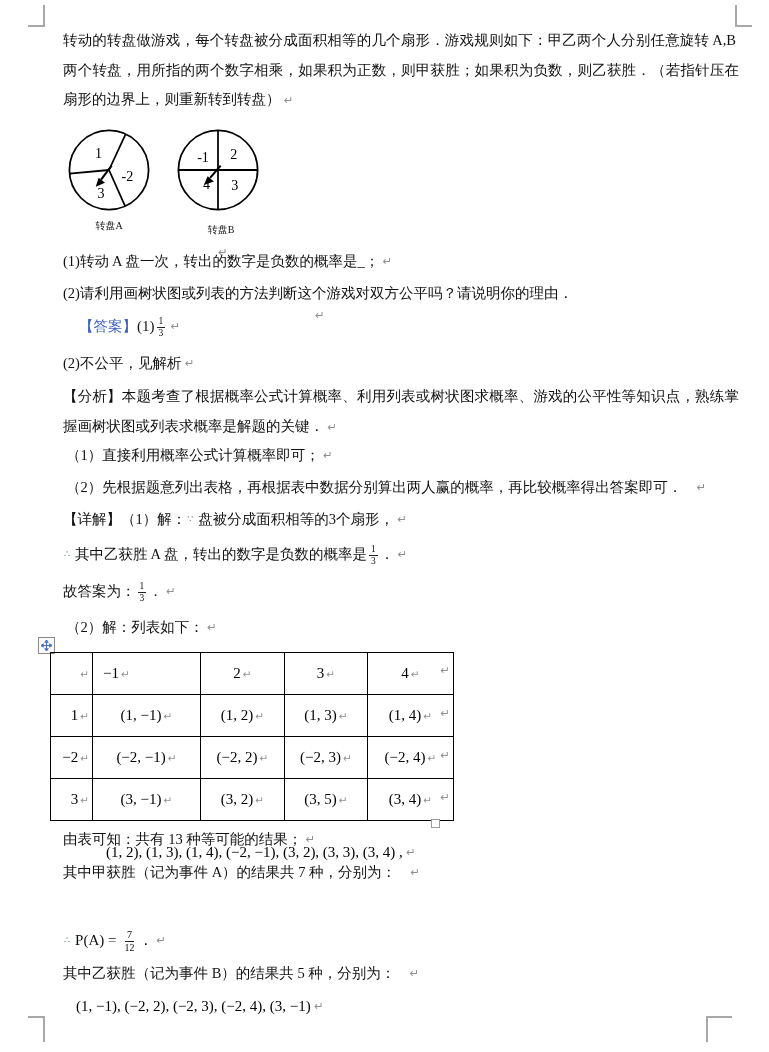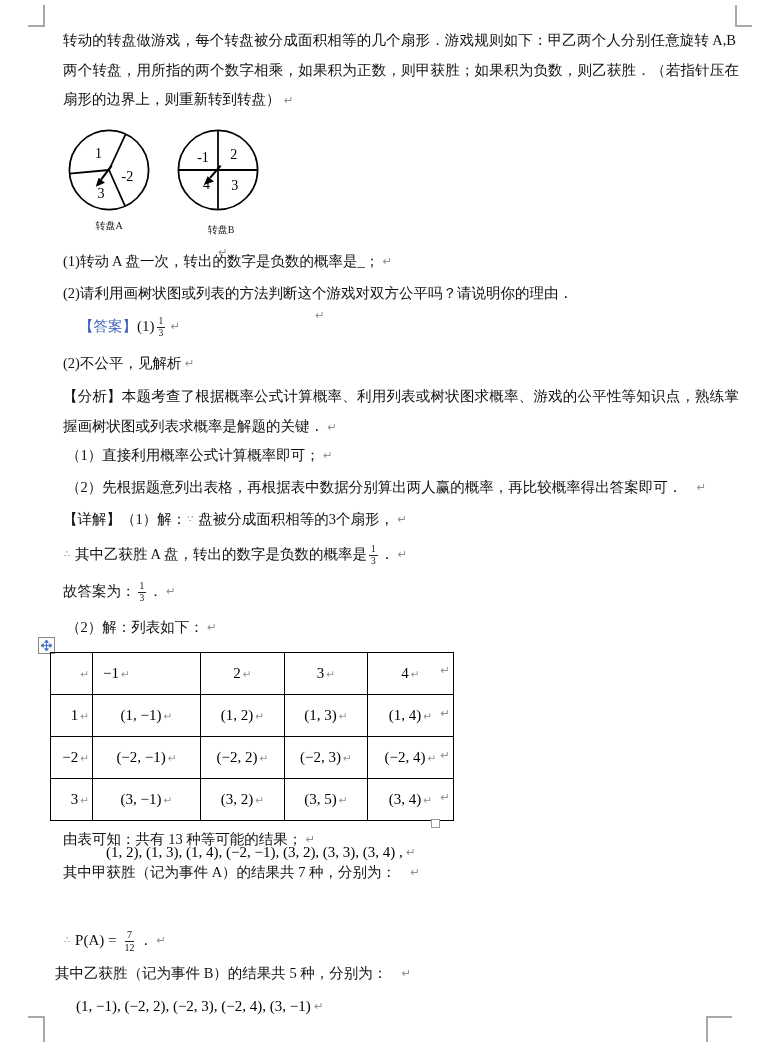--- a/index.html
+++ b/index.html
@@ -230,21 +230,21 @@
       <span class="tinysym">∴</span>
       <span class="var serifline" style="margin:0 4px 0 0;">P(A) =</span>
       <span class="frac" style="font-size:10px;">
         <span class="num">7</span>
         <span class="den">12</span>
       </span>
       <span>．</span>
       <span class="pmark">↵</span>
     </div>
 
-  <div class="abs cjk line" style="left:55px;top:962px;">
+  <div class="abs cjk line" style="left:63px;top:962px;">
       <span>其中乙获胜（记为事件 B）的结果共 5 种，分别为：</span>
       <span class="pmark" style="margin-left:14px;">↵</span>
     </div>
 
   <div class="abs line serifline" style="left:76px;top:995px;">
       <span>(1, −1), (−2, 2), (−2, 3), (−2, 4), (3, −1)</span>
       <span class="pmark">↵</span>
     </div>
 
 </div>

